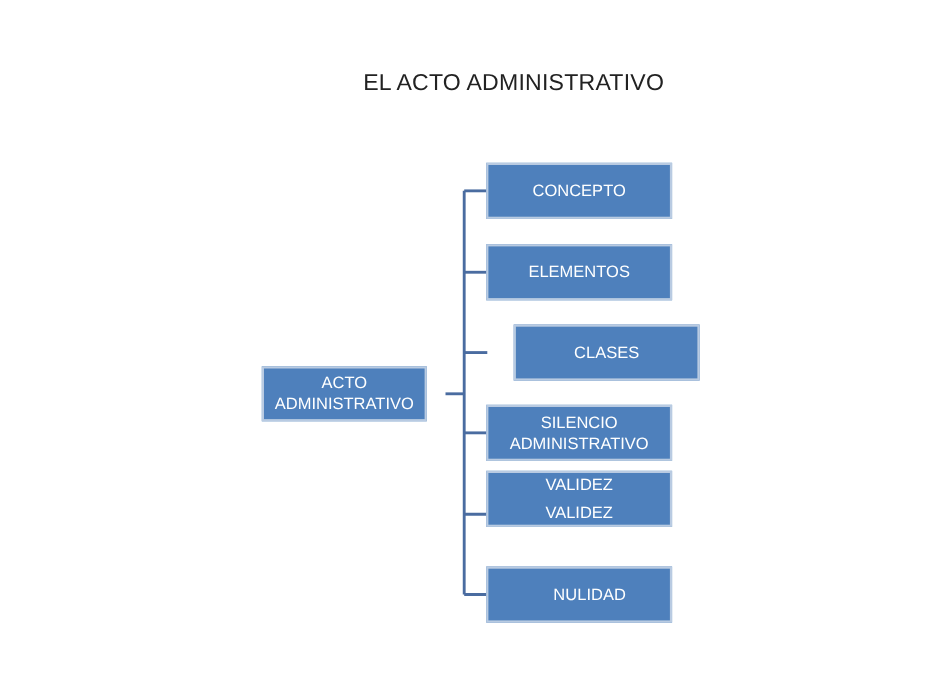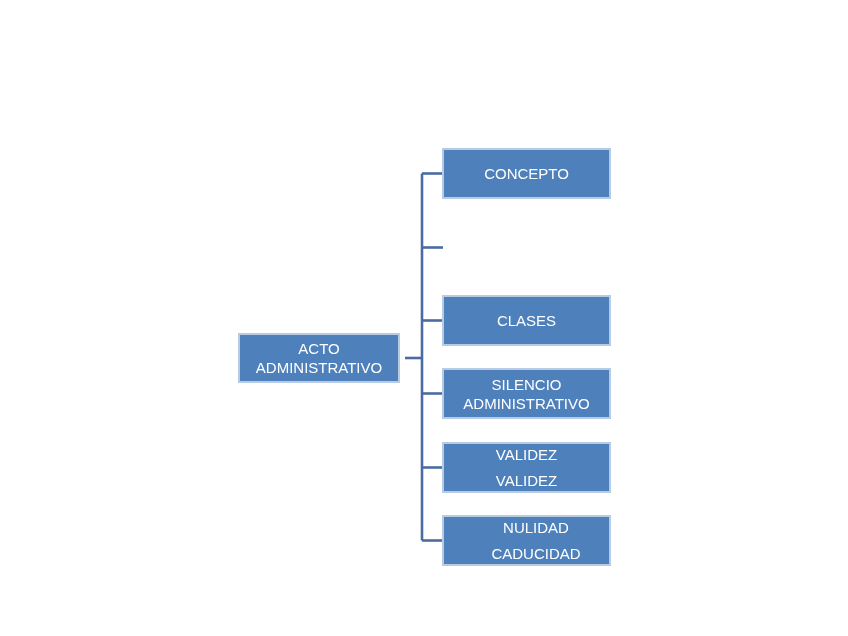--- a/index.html
+++ b/index.html
@@ -58,51 +58,52 @@
     display: flex;
     flex-direction: column;
     align-items: center;
     justify-content: center;
     text-align: center;
     font-size: 15px;
   }
   .root-box {
     left: 238px;
     top: 333px;
-    width: 162px;
+    width: 150px;
     height: 50px;
   }
   .child-box {
     left: 442px;
     width: 169px;
     height: 51px;
   }
   .box-line {
     display: block;
     line-height: 26px;
     white-space: nowrap;
   }
   .tight .box-line {
     line-height: 19px;
   }
   .box-line:empty {
     display: none;
   }
   .child-1 { top: 148px; }
   .child-2 { top: 222px; }
-  .child-3 { top: 295px; }
+  .child-3 { top: 295px; margin-left: 25px; }
   .child-4 { top: 368px; text-align: right; }
-  .child-5 { top: 442px; }
+  .child-5 { top: 428px; }
   .child-6 { top: 515px; padding-left: 19px; }
 </style>
 </head>
 <body>
 
 <div class="stage">
 
+  <div class="diagram-title">EL ACTO ADMINISTRATIVO</div>
 
   <svg class="connectors" width="848" height="636" viewBox="0 0 848 636" xmlns="http://www.w3.org/2000/svg">
     <line class="connector-line" x1="405" y1="358" x2="422" y2="358"></line>
     <line class="connector-line" x1="422" y1="173.5" x2="422" y2="540.5"></line>
     <line class="connector-line" x1="422" y1="173.5" x2="443" y2="173.5"></line>
     <line class="connector-line" x1="422" y1="247.5" x2="443" y2="247.5"></line>
     <line class="connector-line" x1="422" y1="320.5" x2="443" y2="320.5"></line>
     <line class="connector-line" x1="422" y1="393.5" x2="443" y2="393.5"></line>
     <line class="connector-line" x1="422" y1="467.5" x2="443" y2="467.5"></line>
     <line class="connector-line" x1="422" y1="540.5" x2="443" y2="540.5"></line>
@@ -110,34 +111,37 @@
 
   <div class="node-box root-box tight">
     <span class="box-line">ACTO</span>
     <span class="box-line">ADMINISTRATIVO</span>
   </div>
 
   <div class="node-box child-box child-1">
     <span class="box-line">CONCEPTO</span>
   </div>
 
+  <div class="node-box child-box child-2">
+    <span class="box-line">ELEMENTOS</span>
+
+  </div>
 
   <div class="node-box child-box child-3">
     <span class="box-line">CLASES</span>
 
   </div>
 
   <div class="node-box child-box child-4 tight">
     <span class="box-line">SILENCIO</span>
     <span class="box-line">ADMINISTRATIVO</span>
   </div>
 
   <div class="node-box child-box child-5">
     <span class="box-line">VALIDEZ</span>
     <span class="box-line">VALIDEZ</span>
   </div>
 
   <div class="node-box child-box child-6">
     <span class="box-line">NULIDAD</span>
-    <span class="box-line">CADUCIDAD</span>
   </div>
 
 </div>
 
 </body></html>

